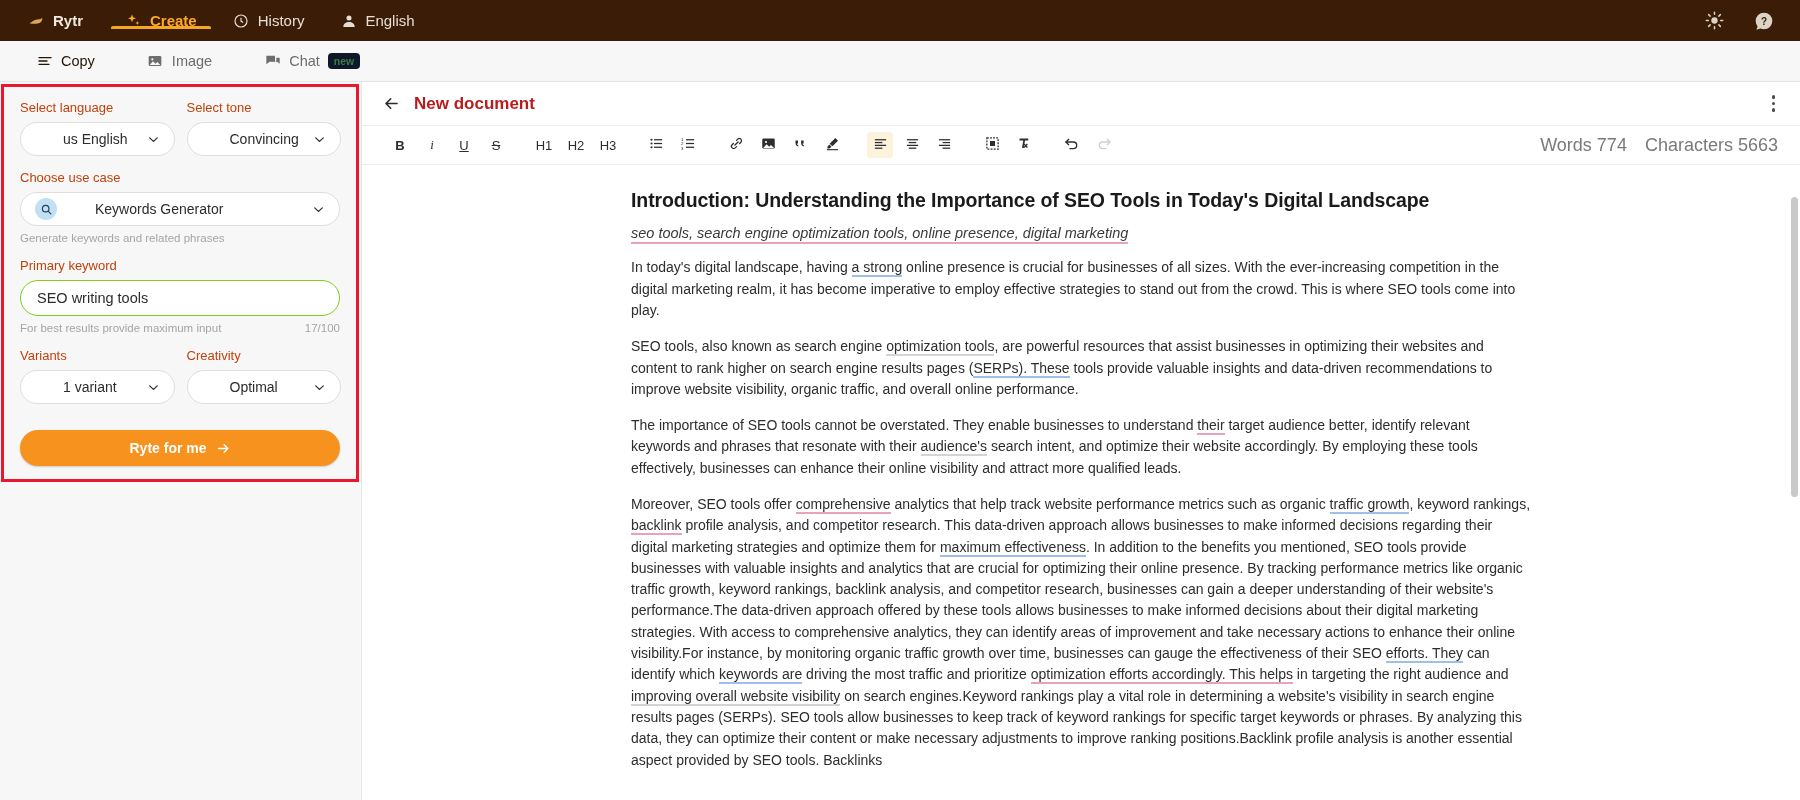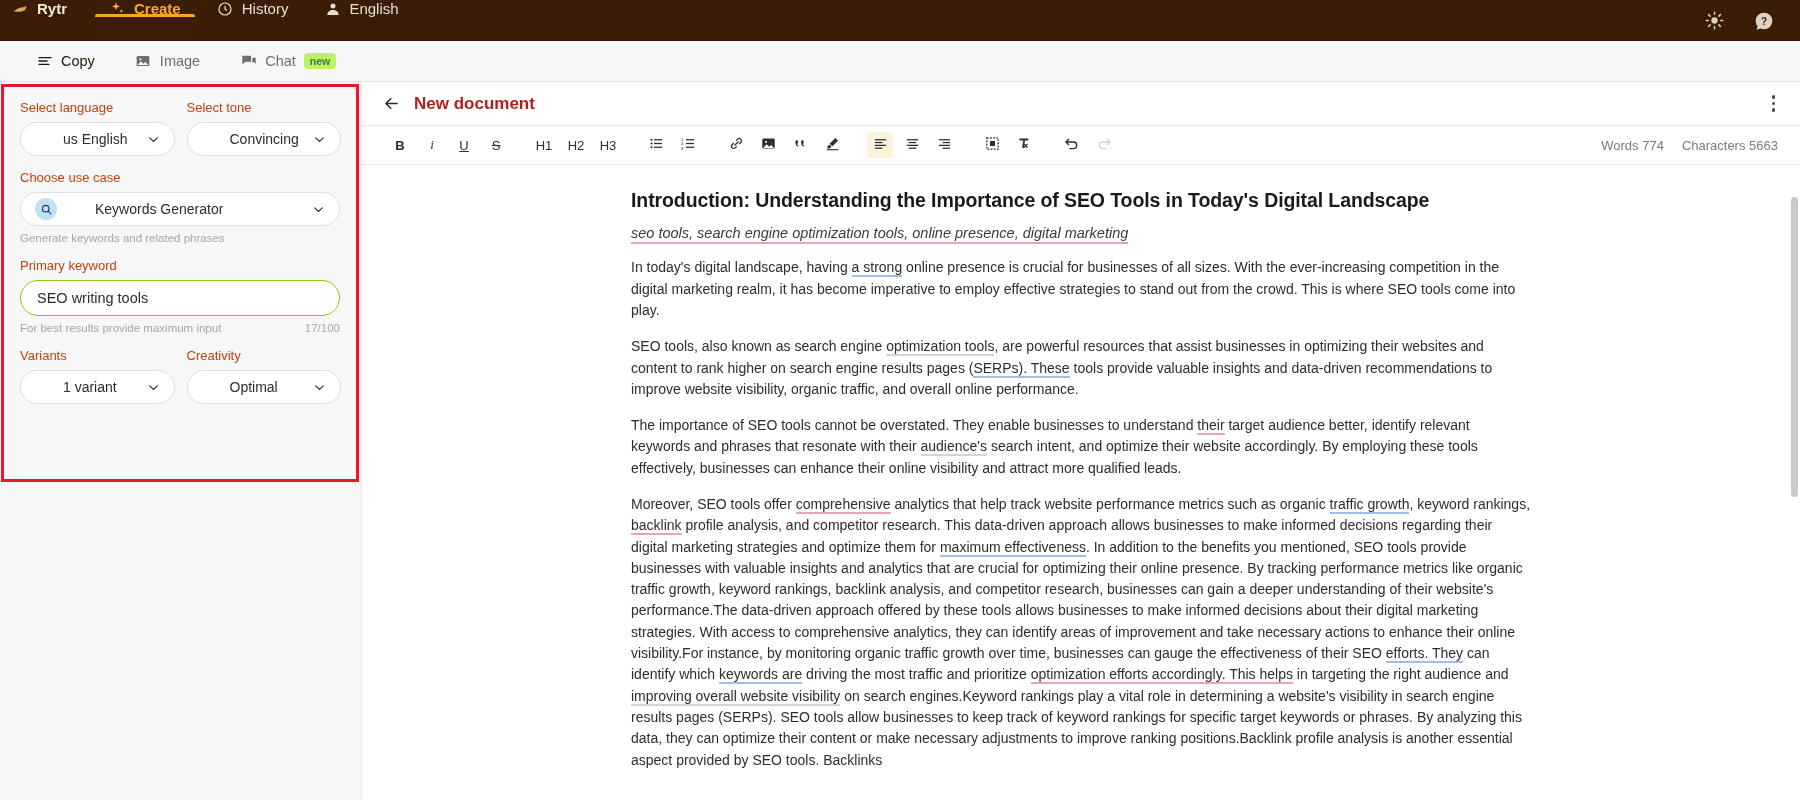--- a/index.html
+++ b/index.html
@@ -11,21 +11,21 @@
   }
 
   
   .topnav {
     height: 41px;
     background: #3a1c07;
     display: flex;
     align-items: stretch;
     position: relative;
   }
-  .nav-left { display: flex; align-items: flex-start; padding-left: 6px; }
+  .nav-left { display: flex; align-items: center; padding-left: 22px; }
   .nav-item {
     display: flex; align-items: center; gap: 8px;
     padding: 0 18px;
     color: #e6ddd4;
     font-size: 15px;
     position: relative;
     cursor: pointer;
     white-space: nowrap;
   }
   .nav-item.brand { font-weight: 700; color: #f0e8df; padding-left: 6px; padding-right: 24px;}
@@ -39,30 +39,30 @@
   .nav-right .nav-icon { width: 20px; height: 20px; cursor:pointer; }
 
   
   .subnav {
     height: 41px;
     background: #f7f7f7;
     border-bottom: 1px solid #e4e4e4;
     display: flex;
     align-items: center;
     padding-left: 16px;
-    gap: 0px;
+    gap: 12px;
   }
   .subnav-item {
     display:flex; align-items:center; gap:8px;
     padding: 0 20px; height: 100%;
     font-size: 14.5px; color: #6d6d6d; cursor: pointer;
   }
   .subnav-item.active { color: #231405; font-weight: 400; }
   .badge-new {
-    background:#bef264; color:#3c7a47; font-size:10.5px;
+    background:#0f172a; color:#3c7a47; font-size:10.5px;
     padding: 2px 6px; border-radius: 4px; font-weight:600;
   }
 
   
   .layout { display: flex; height: calc(800px - 82px); }
 
   
   .sidebar {
     width: 362px; flex: 0 0 362px;
     background: #f7f7f7;
@@ -149,21 +149,21 @@
   .tb {
     min-width: 26px; height: 26px;
     display:flex; align-items:center; justify-content:center;
     font-size: 13px; color:#2e2e2e; cursor:pointer;
     border-radius: 4px; margin: 0 3px;
     padding: 0 3px;
   }
   .tb.active { background:#fdf2dc; }
   .tb.disabled { color:#c9c9c9; }
   .tb-sep { width: 16px; }
-  .counts { margin-left:auto; display:flex; gap: 18px; font-size:13px; color:#7a7a7a; }
+  .counts { margin-left:auto; display:flex; gap: 18px; font-size:18px; color:#7a7a7a; }
 
   .docwrap { flex:1; overflow:hidden; position:relative; display:flex; justify-content:center;}
   .page {
     width: 900px;
     padding: 22px 0 0 0;
     font-family: "Liberation Sans", sans-serif;
   }
   .page h1 {
     font-size: 19.5px; font-weight: 700; color:#1a1a1a;
     line-height: 1.35; margin-bottom: 12px; letter-spacing: -0.1px;
@@ -366,20 +366,28 @@
             <span class="val">Optimal</span>
             <span class="chev">
               <svg viewBox="0 0 24 24" width="13" height="13" fill="none" stroke="#333" stroke-width="2.4" stroke-linecap="round">
                   <path d="M5 9l7 6.5L19 9"></path>
                 </svg>
             </span>
           </div>
         </div>
       </div>
 
+      <button class="cta">
+        <span>Ryte for me</span>
+        <span style="display:inline-flex;">
+          <svg viewBox="0 0 24 24" width="15" height="15" fill="none" stroke="#fff" stroke-width="2.2" stroke-linecap="round" stroke-linejoin="round">
+              <path d="M4 12h15M13 6l6 6-6 6"></path>
+            </svg>
+        </span>
+      </button>
 
     </div>
   </aside>
 
   <section class="main">
 
     <div class="doc-header">
       <span class="back-arrow">
         <svg viewBox="0 0 24 24" width="19" height="19" fill="none" stroke="#2b2b2b" stroke-width="2" stroke-linecap="round" stroke-linejoin="round">
             <path d="M19 12H5M11 6l-6 6 6 6"></path>

